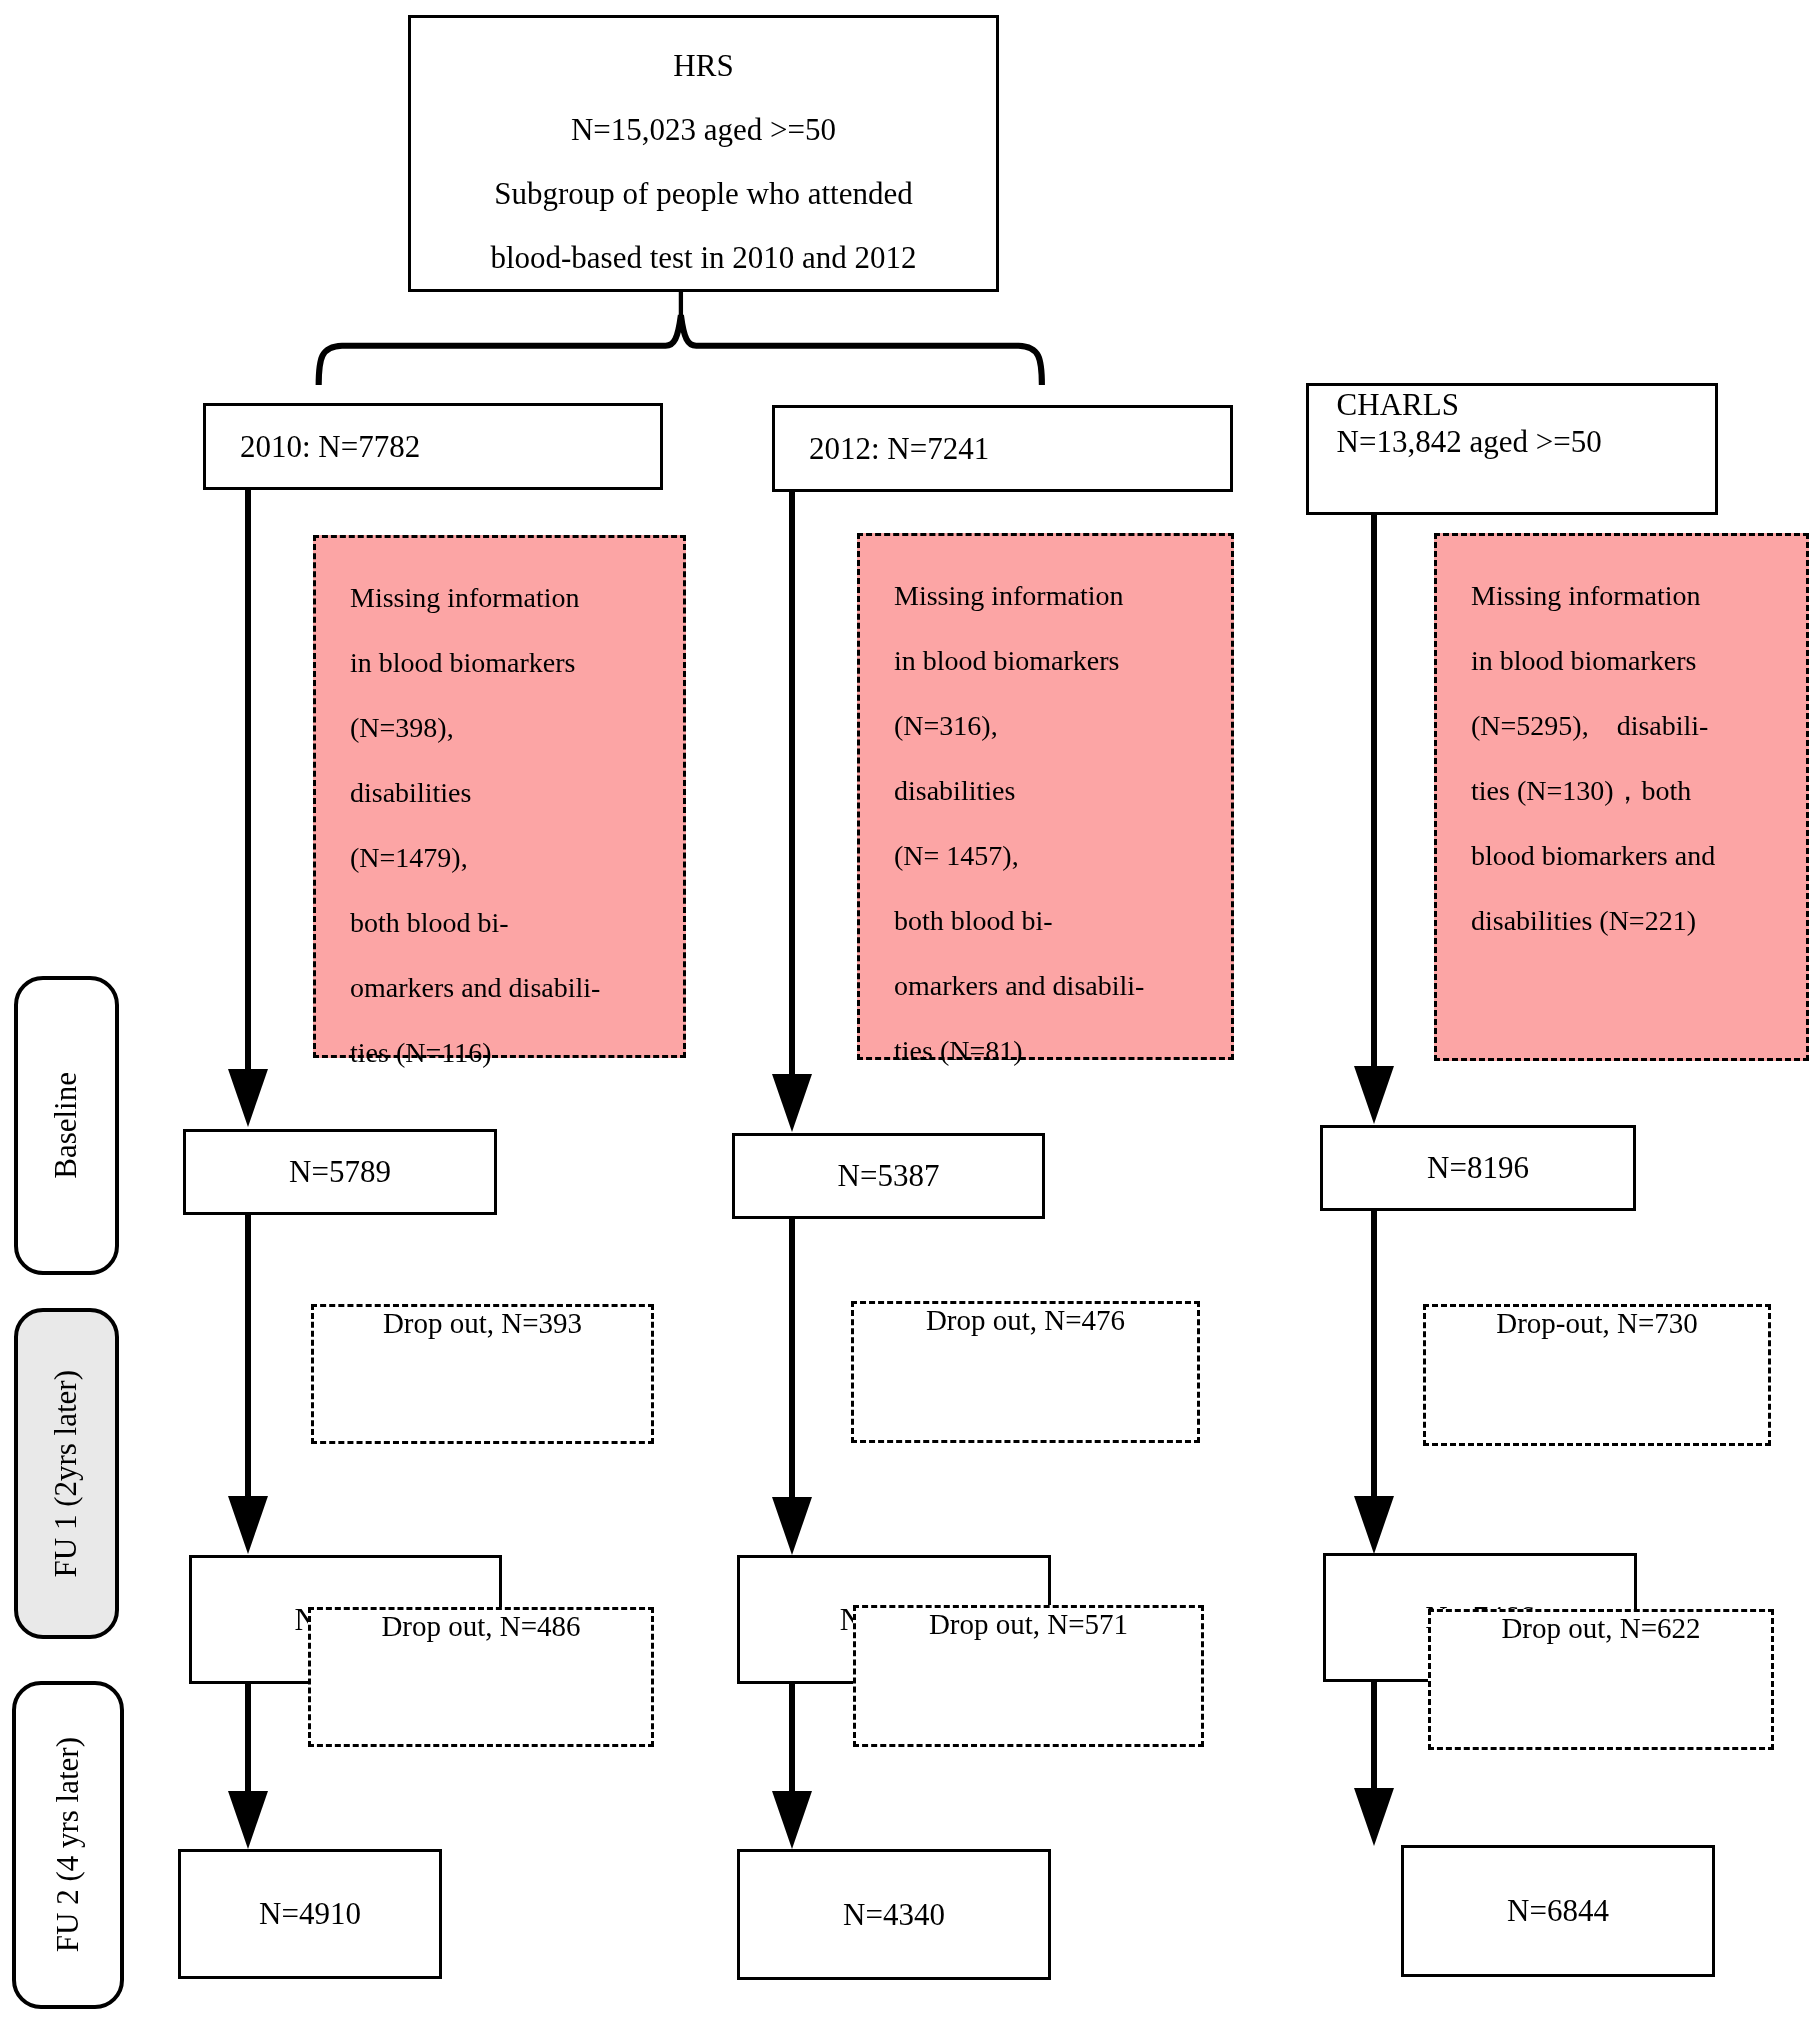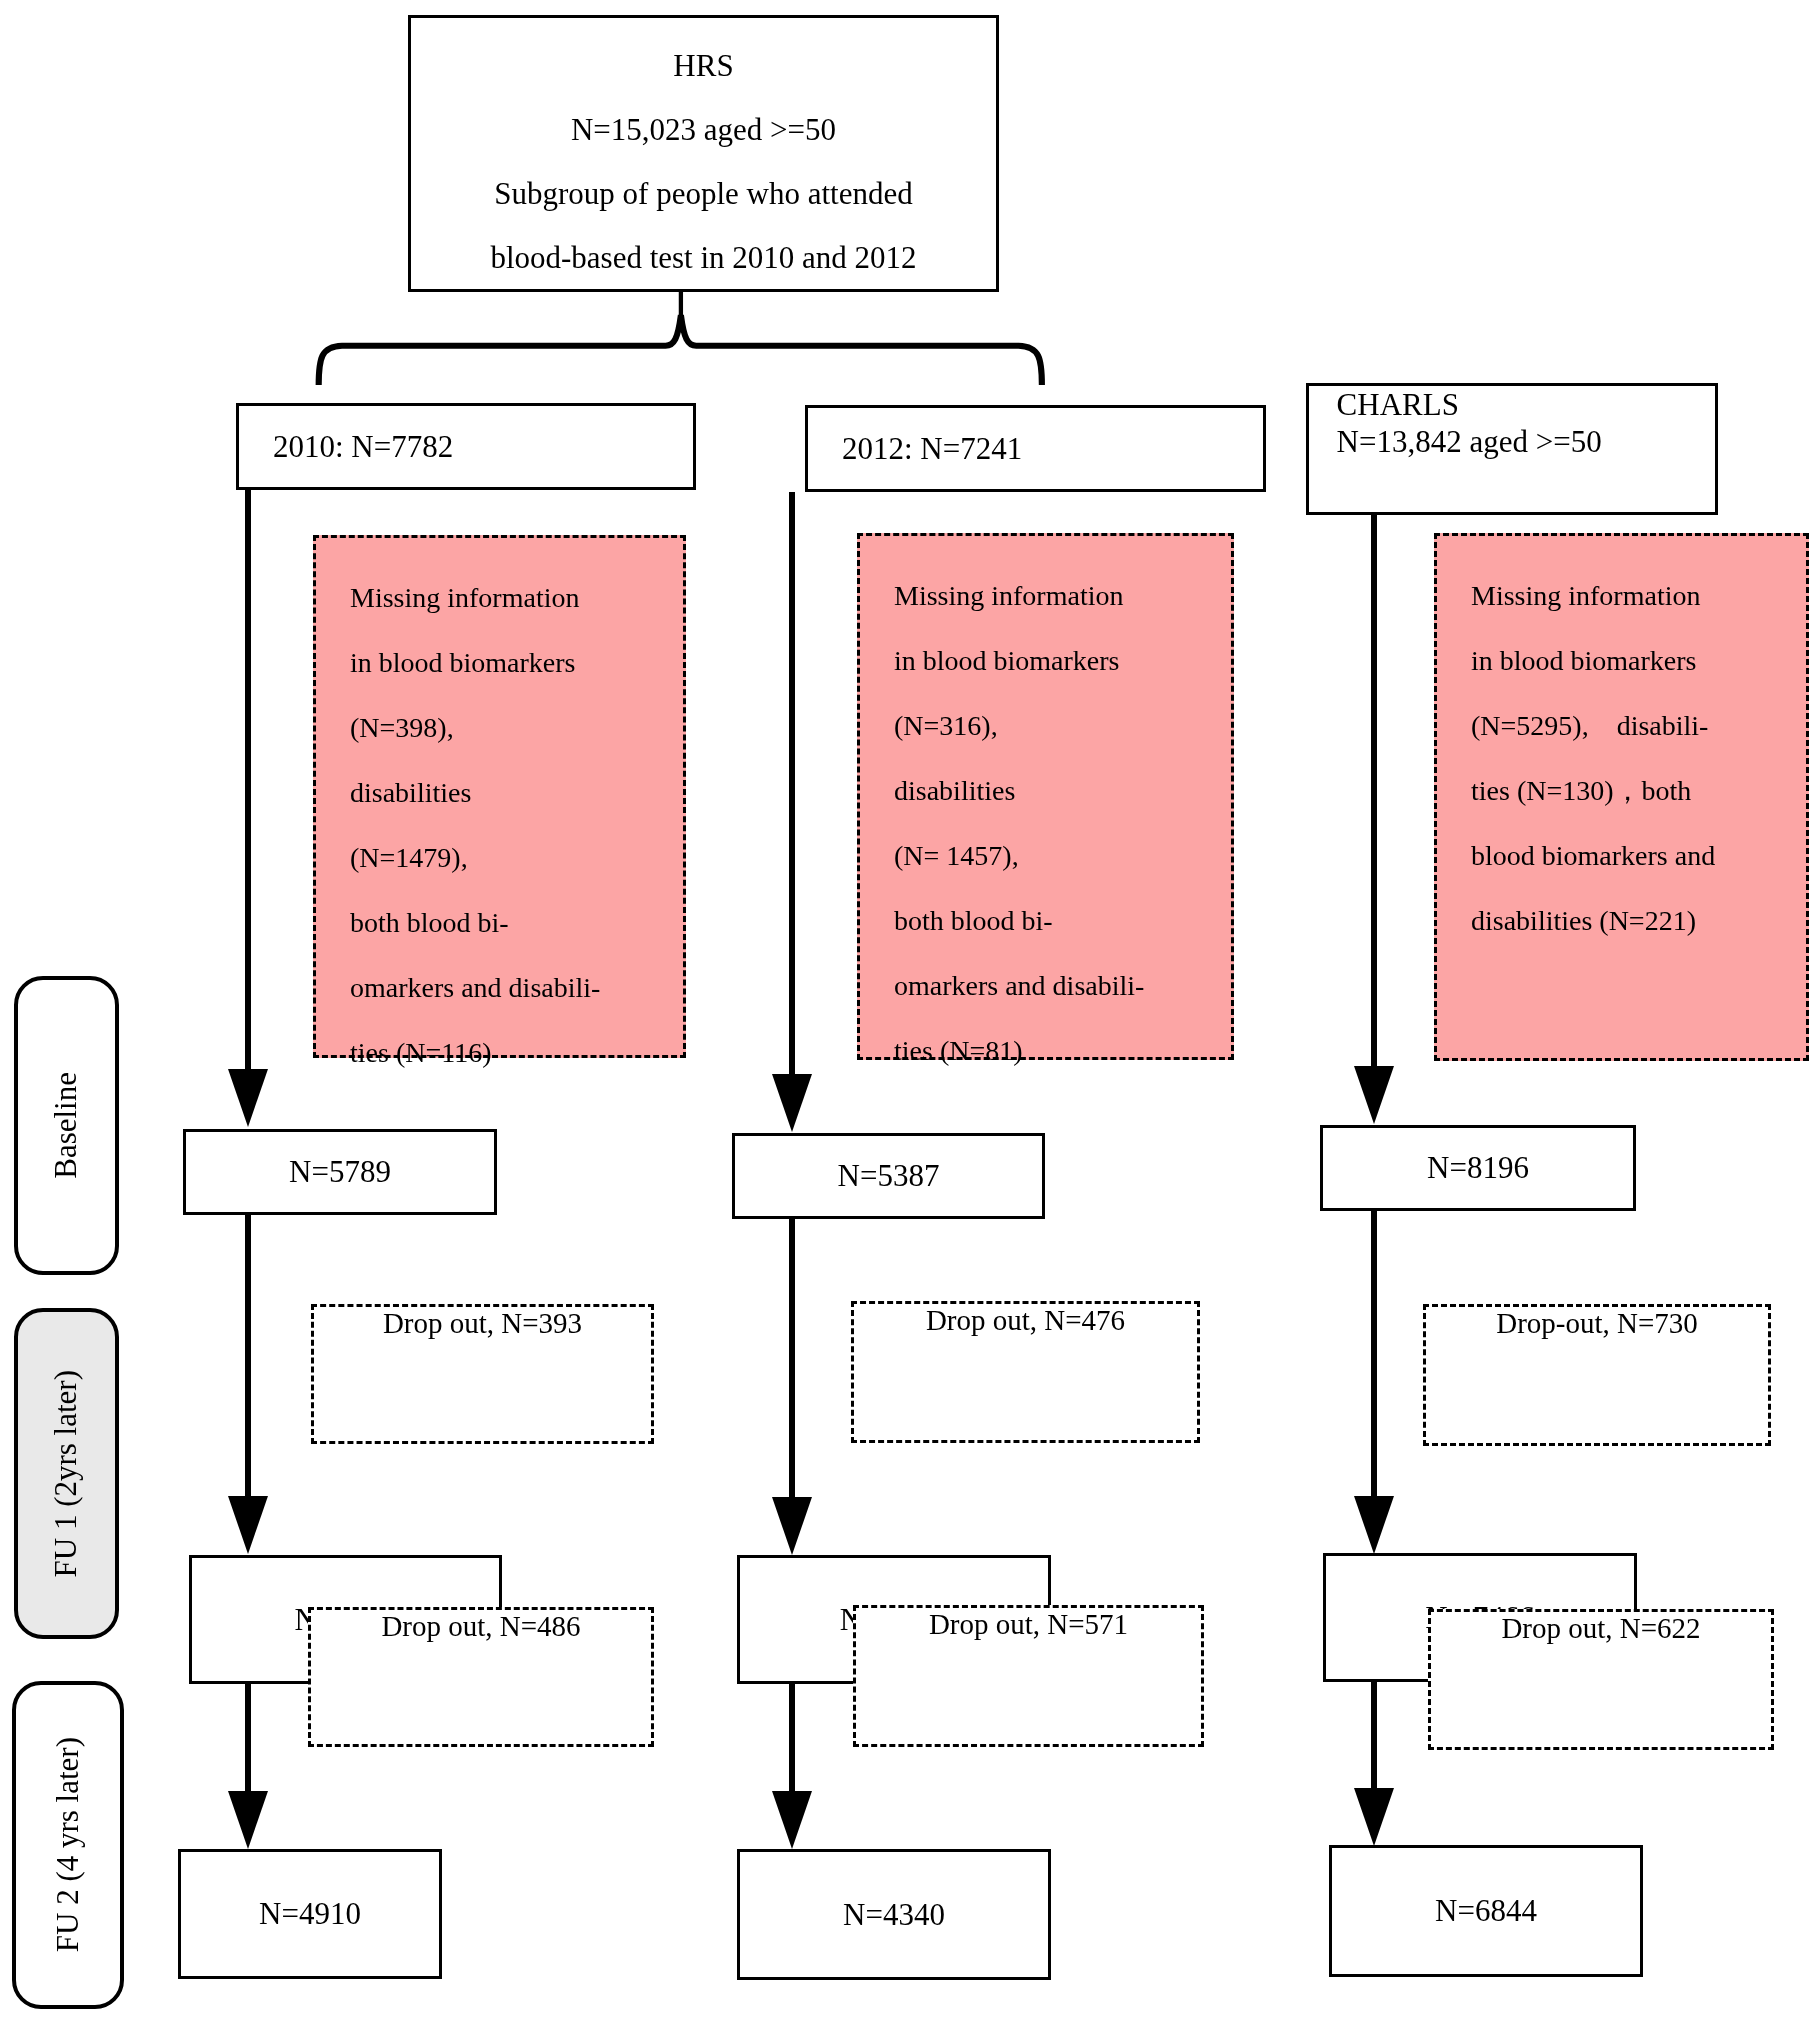--- a/index.html
+++ b/index.html
@@ -7,21 +7,21 @@
     position:relative;
     width:1819px;height:2025px;
     background:#ffffff;
     font-family:"Liberation Serif","DejaVu Serif",serif;
     color:#000;
     overflow:hidden;
   }
   .abs{position:absolute;box-sizing:border-box;}
   
   .sbox{border:3.7px solid #000;background:#fff;display:flex;align-items:center;justify-content:center;font-size:31px;}
-  .sbox.left{justify-content:flex-start;margin-left:33px;}
+  .sbox.left{justify-content:flex-start;}
   
   .top-box{border:3.7px solid #000;background:#fff;text-align:center;padding-top:16px;font-size:31px;}
   .top-box .tline{line-height:64px;white-space:pre;}
   
   .src-multi{border:3.7px solid #000;background:#fff;display:flex;flex-direction:column;justify-content:flex-start;align-items:flex-start;padding-left:27.6px;font-size:31px;}
   .src-multi .tline{line-height:37px;white-space:pre;}
   
   .mbox{border:3.7px dashed #000;background:#fca5a5;padding:27px 6.1px 0 34px;font-size:28px;}
   .mbox .tline{line-height:65px;white-space:pre;}
   
@@ -128,21 +128,21 @@
     </div>
   <div class="abs dbox" style="left:853px;top:1605px;width:351px;height:142px;">
       <span class="tline">Drop out, N=571</span>
     </div>
   <div class="abs dbox" style="left:1428px;top:1609px;width:346px;height:141px;">
       <span class="tline">Drop out, N=622</span>
     </div>
 
   <div class="abs sbox" style="left:178px;top:1849px;width:264px;height:130px;">N=4910</div>
   <div class="abs sbox" style="left:737px;top:1849px;width:314px;height:131px;">N=4340</div>
-  <div class="abs sbox" style="left:1329px;top:1845px;width:314px;height:132px;">N=6844</div>
+  <div class="abs sbox" style="left:1401px;top:1845px;width:314px;height:132px;">N=6844</div>
 
   <div class="abs stage" style="left:13.5px;top:976px;width:105px;height:299px;background:#ffffff;">
     <span class="rot">Baseline</span>
   </div>
   <div class="abs stage" style="left:13.5px;top:1308px;width:105px;height:331px;background:#e9e9e9;">
     <span class="rot">FU 1 (2yrs later)</span>
   </div>
   <div class="abs stage" style="left:12.3px;top:1681px;width:112px;height:328px;background:#ffffff;">
     <span class="rot">FU 2 (4 yrs later)</span>
   </div>

